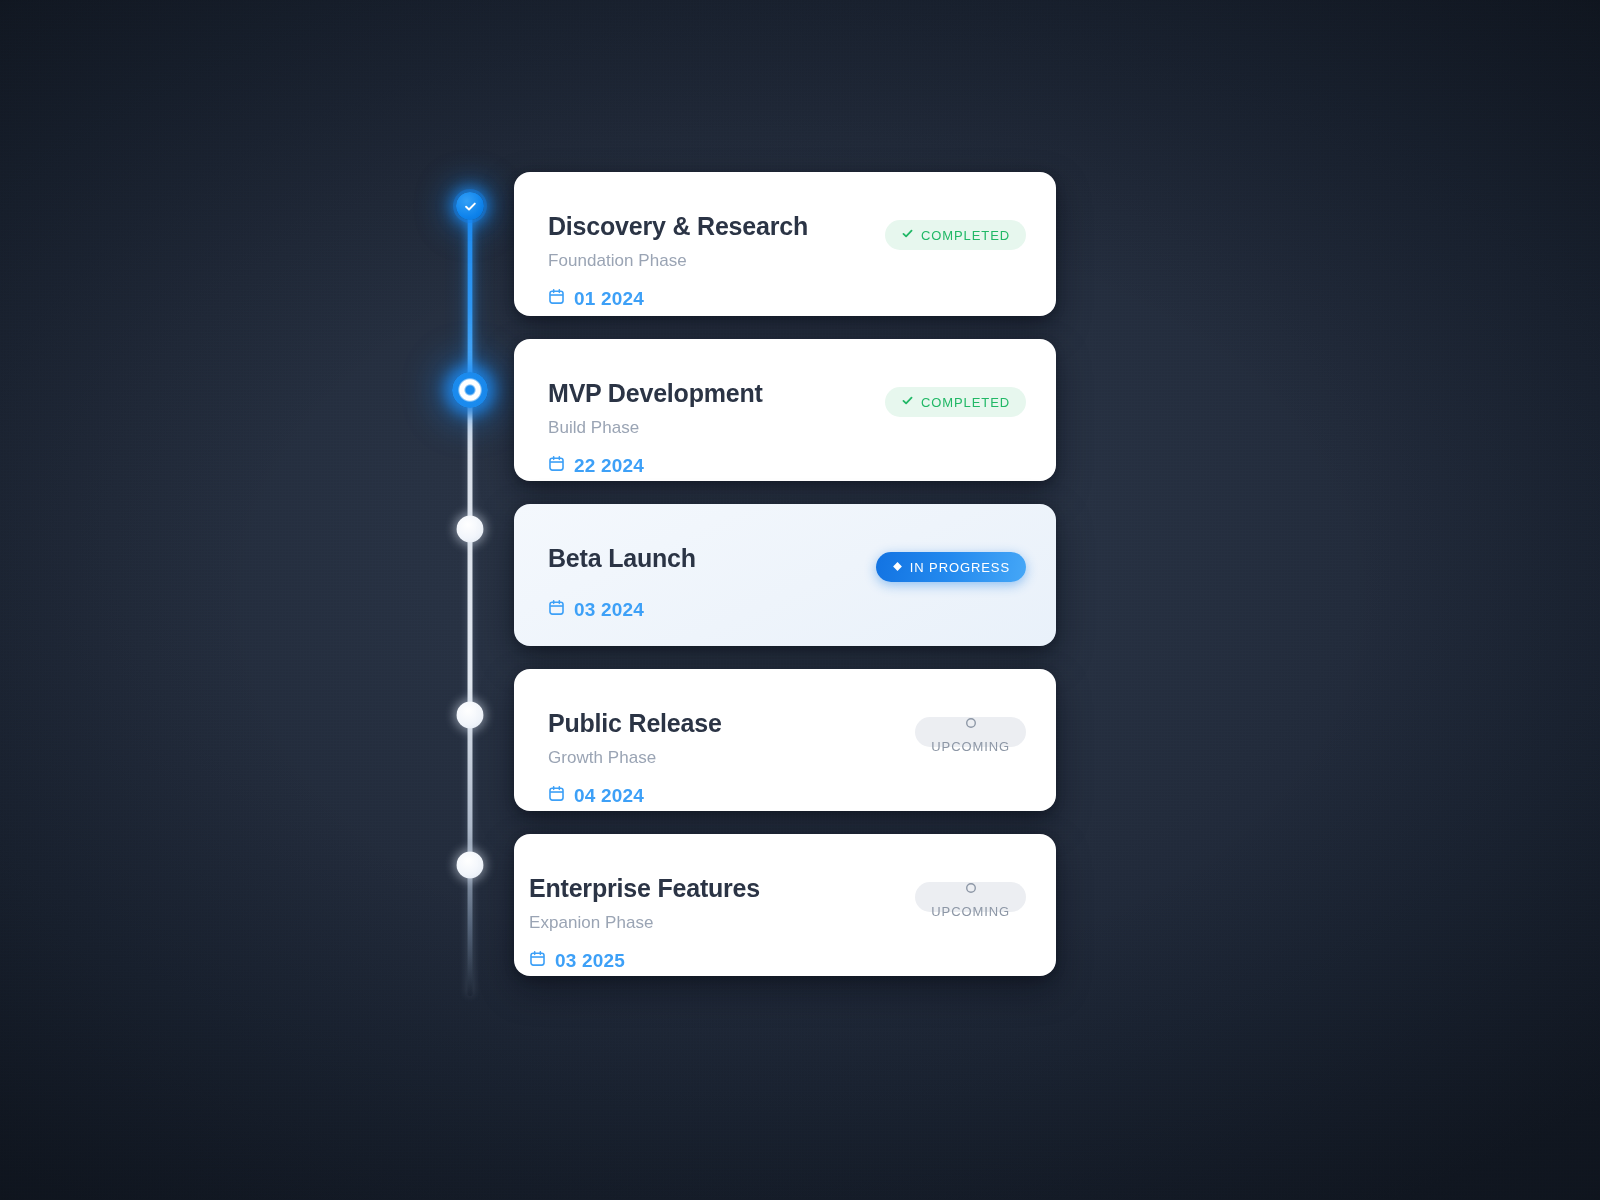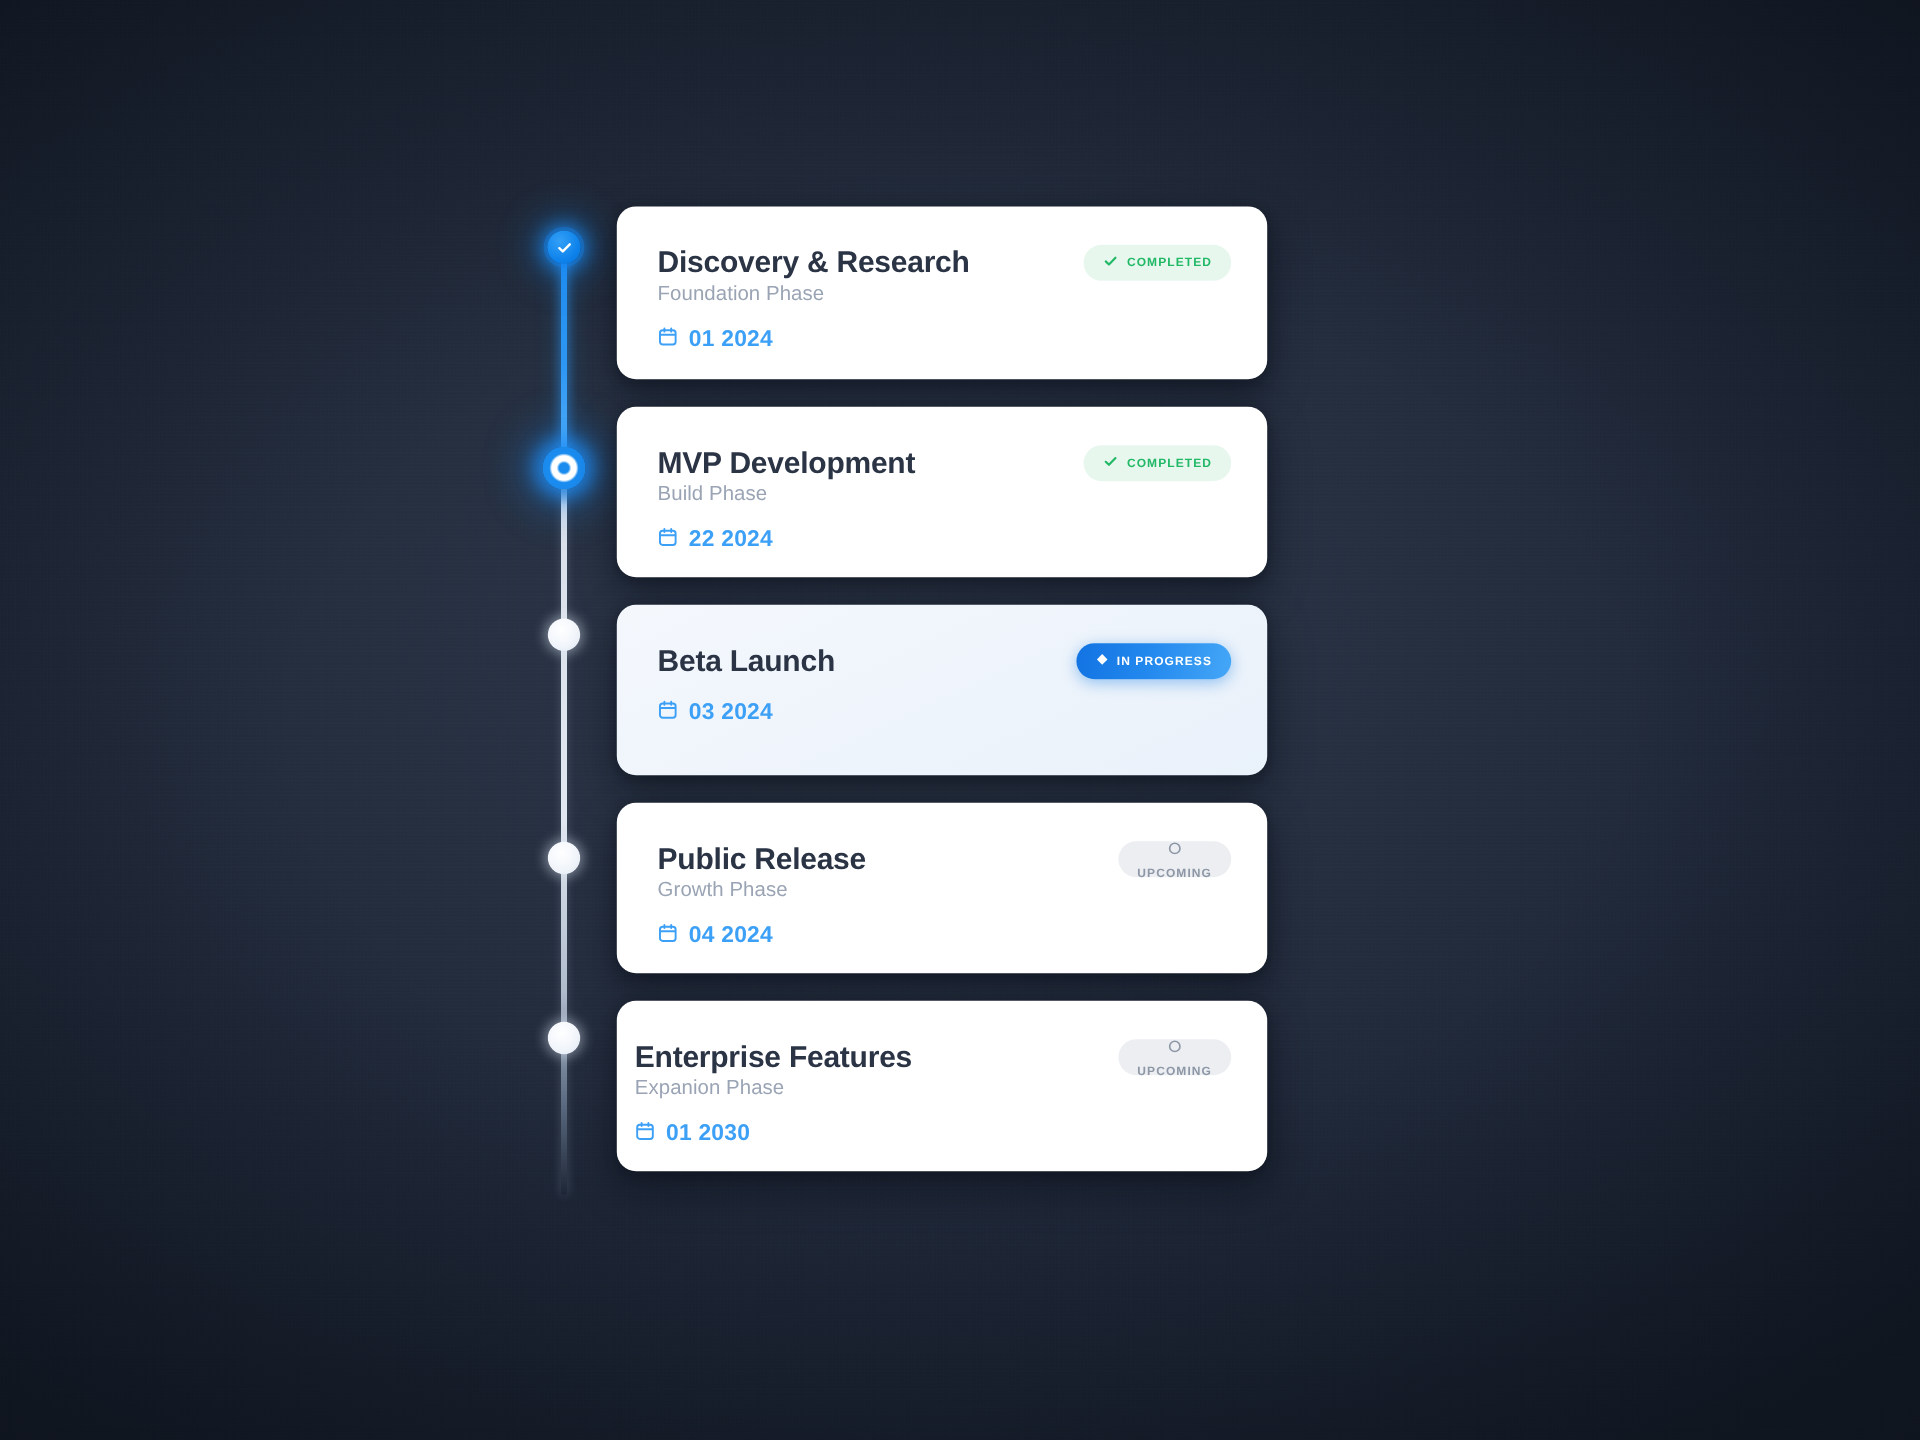--- a/index.html
+++ b/index.html
@@ -156,21 +156,21 @@
     box-shadow:
       0 14px 36px rgba(4,8,16,.44),
       0 3px 10px rgba(4,8,16,.26);
   }
 
   .card-h1 { height: 144px; }
   .card-h2 { height: 142px; }
 
   .card-head {
     display: flex;
-    align-items: flex-end;
+    align-items: center;
     justify-content: space-between;
     gap: 16px;
   }
 
   .card-title {
     font-size: 25px;
     font-weight: 700;
     letter-spacing: -0.2px;
     color: #2b3445;
     line-height: 1.15;
@@ -199,25 +199,25 @@
 
   
   .badge {
     flex: none;
     display: inline-flex;
     align-items: center;
     gap: 7px;
     height: 30px;
     padding: 0 16px;
     border-radius: 15px;
-    font-size: 10px;
-    font-weight: 700;
+    font-size: 13px;
+    font-weight: 400;
     letter-spacing: .9px;
     white-space: nowrap;
-    margin-top: 2px;
+    margin-top: 18px;
   }
   .badge-completed {
     background: #e7f7ee;
     color: #21b866;
   }
   .badge-progress {
     background: linear-gradient(100deg, #1273e2 0%, #2389ee 48%, #45a7f7 100%);
     color: #ffffff;
     box-shadow: 0 3px 12px rgba(28,128,230,.45);
   }
@@ -377,18 +377,18 @@
       </div>
       <div class="card-sub">Expanion Phase</div>
       <div class="card-date">
         <span class="cal-icon">
           <svg width="17" height="18" viewBox="0 0 18 19" fill="none">
             <rect x="2.1" y="3.4" width="13.8" height="12.6" rx="2.4" stroke="#3da0f7" stroke-width="1.7"></rect>
             <path d="M2.1 7.4 H15.9" stroke="#3da0f7" stroke-width="1.7"></path>
             <path d="M6 1.9 V4.6 M12 1.9 V4.6" stroke="#3da0f7" stroke-width="1.7" stroke-linecap="round"></path>
           </svg>
         </span>
-        <span>01 2030</span>
+        <span>03 2025</span>
       </div>
     </div>
 
   </div>
 </div>
 
 </body></html>

